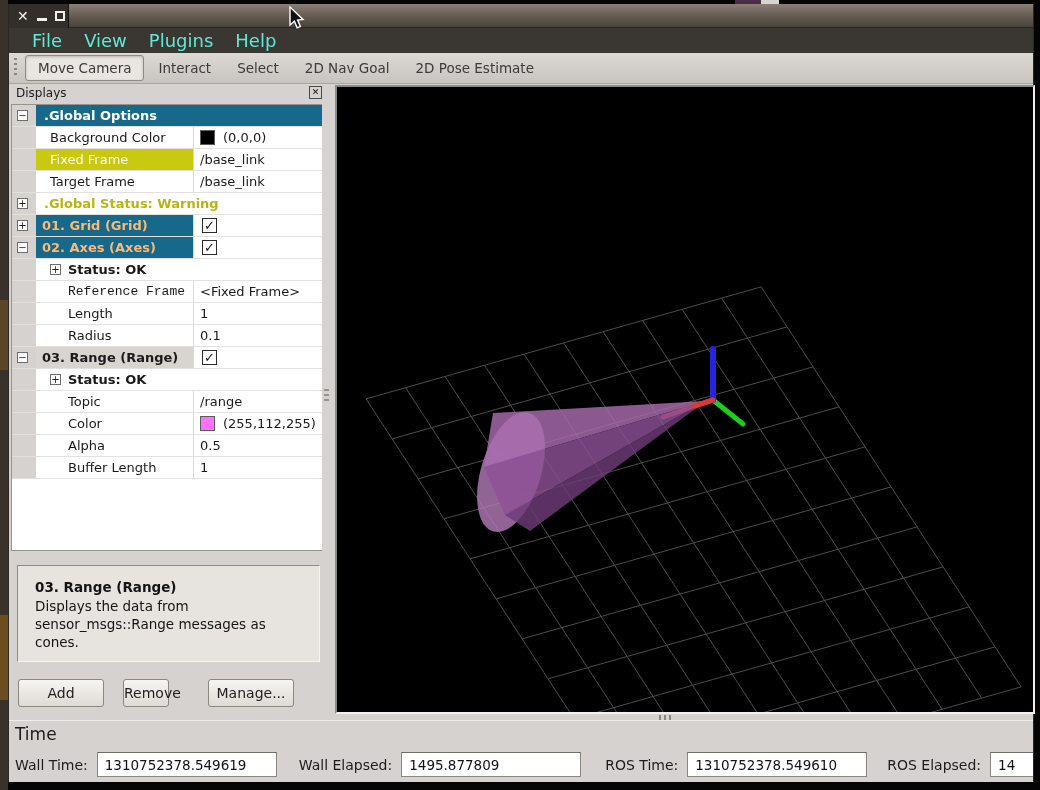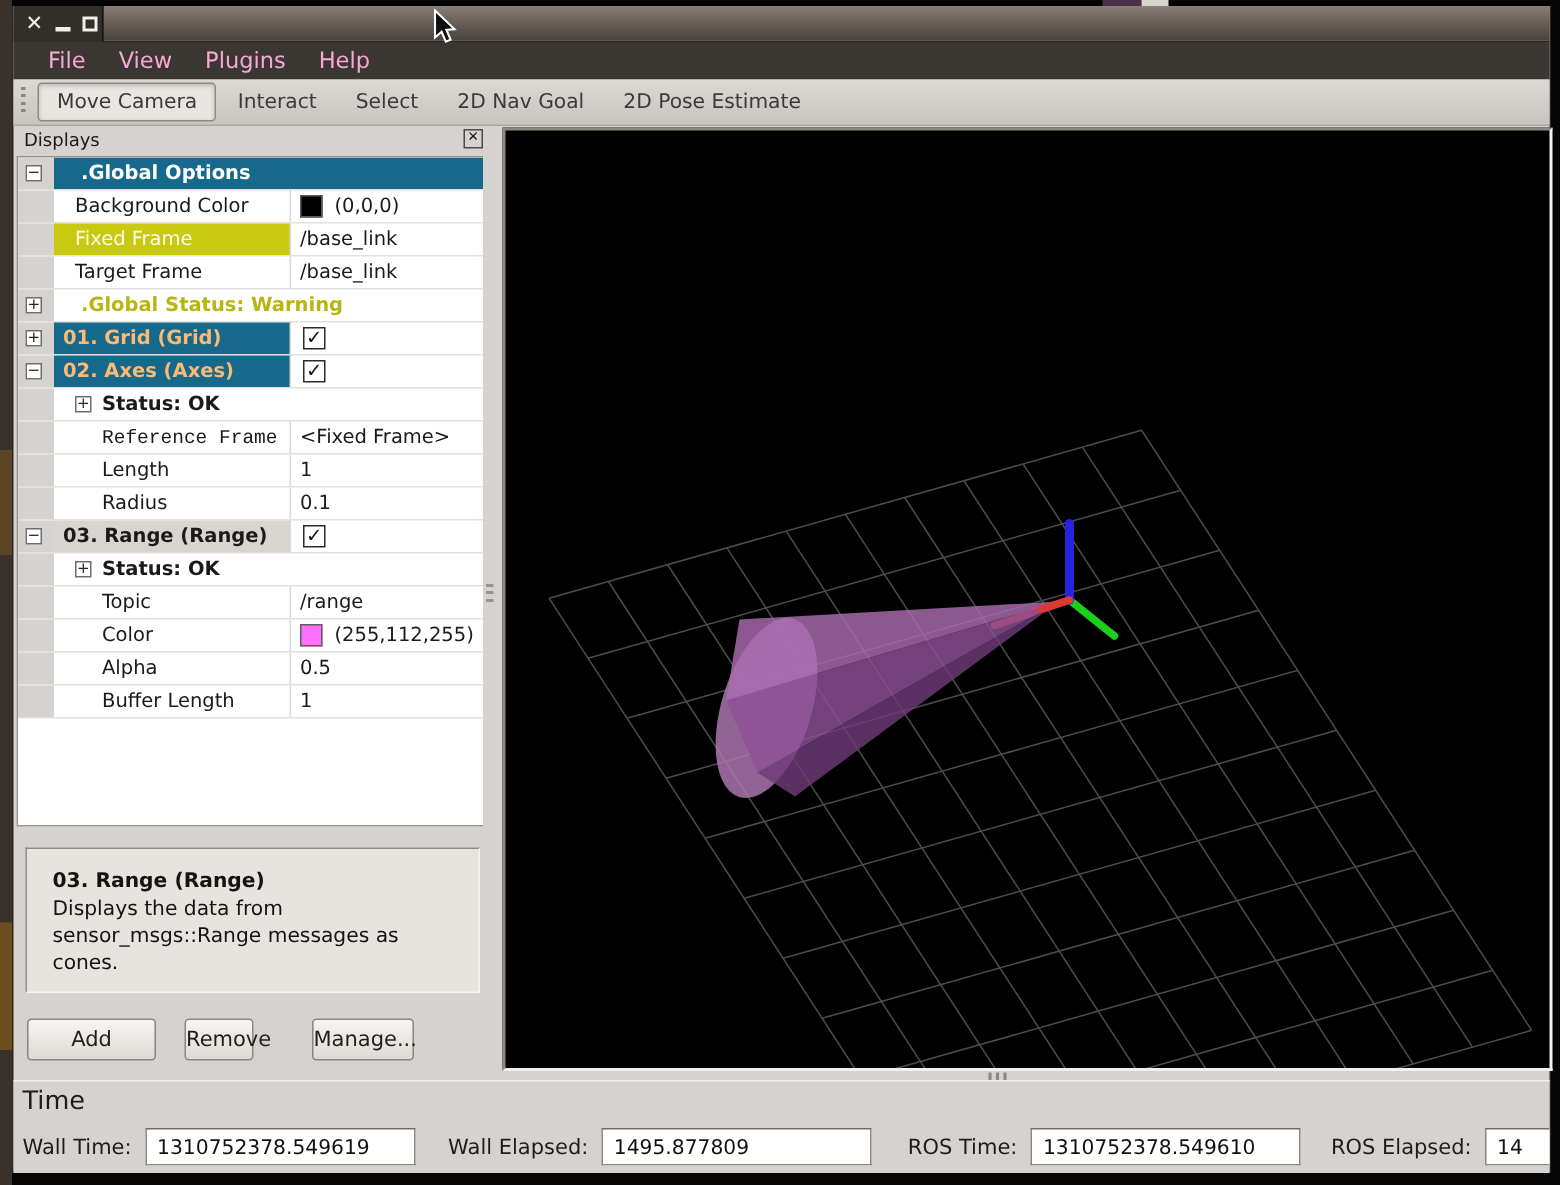--- a/index.html
+++ b/index.html
@@ -16,41 +16,41 @@
   
   .titlebar { position:absolute; left:0; top:0; width:100%; height:24px;
     background:linear-gradient(#8a7f76,#635a52 55%,#4a433d); border-bottom:1px solid #2a2521; }
   .win-controls { position:absolute; left:0; top:0; width:60px; height:24px; background:#322e2a; border-right:1px solid #17130f; display:flex; align-items:center; gap:8px; padding-left:8px; }
   .wc-close { color:#f2eeea; font-size:14px; font-weight:bold; line-height:14px; cursor:default; }
   .wc-min { width:10px; height:3px; background:#f2eeea; margin-top:7px; }
   .wc-max { width:10px; height:10px; border:2px solid #f2eeea; }
 
   
   .menubar { position:absolute; left:0; top:24px; width:100%; height:25px; background:#3a3733; display:flex; align-items:center; padding-left:12px; }
-  .menu-item { color:#f9a8d4; font-size:15px; padding:0 11px; line-height:25px; }
+  .menu-item { color:#5eead4; font-size:18px; padding:0 11px; line-height:25px; }
 
   
   .toolbar { position:absolute; left:0; top:49px; width:100%; height:31px;
     background:linear-gradient(#dcd8d3,#c8c4bf); border-bottom:1px solid #a9a5a0; display:flex; align-items:center; }
   .tb-handle { width:3px; height:20px; margin:0 8px 0 5px;
     background:repeating-linear-gradient(#8a8680 0 2px, rgba(0,0,0,0) 2px 5px); }
   .tb-item { font-size:13.5px; color:#3b3b3b; padding:4px 12px; margin-right:2px; white-space:nowrap; }
   .tb-item.active { background:#e9e6e2; border:1px solid #8e8a85; border-radius:3px; box-shadow:inset 0 1px 3px rgba(0,0,0,.22); }
 
   
   .panel-header { position:absolute; left:2px; top:82px; width:315px; height:17px; font-size:12px; color:#1a1a1a; padding-left:5px; }
   .panel-close { position:absolute; right:4px; top:0px; width:13px; height:13px; border:1px solid #4a4a4a; font-size:9px; line-height:11px; text-align:center; color:#111; background:#d6d2cf; font-weight:bold; }
   .tree { position:absolute; left:2px; top:100px; width:315px; height:447px; background:#ffffff; border:1px solid #96928e; overflow:hidden; }
   .trow { position:relative; display:flex; height:22px; border-bottom:1px solid #e3e1de; font-size:13px; color:#1a1a1a; }
   .gutter { width:24px; min-width:24px; background:#d6d2cf; position:relative; }
   .expander { position:absolute; left:5px; top:5px; width:11px; height:11px; border:1px solid #6e6e6e; background:#fff; font-size:10px; line-height:9px; text-align:center; color:#222; }
   .exp-inline { display:inline-block; width:11px; height:11px; border:1px solid #6e6e6e; background:#fff; font-size:10px; line-height:9px; text-align:center; color:#222; margin-right:7px; flex:none; }
   .namecell { width:158px; min-width:158px; display:flex; align-items:center; border-right:1px solid #dbd8d5; padding-left:6px; overflow:hidden; white-space:nowrap; }
   .valuecell { flex:1; display:flex; align-items:center; padding-left:6px; overflow:hidden; white-space:nowrap; }
-  .fullcell { flex:1; display:flex; align-items:center; padding-left:18px; font-weight:bold; }
+  .fullcell { flex:1; display:flex; align-items:center; padding-left:8px; font-weight:bold; }
   .cat-selected { background:#17698c; color:#ffffff; }
   .cat-warning { color:#b9b411; }
   .name-selected { background:#17698c; color:#fdba74; font-weight:bold; }
   .name-plain-display { background:#d8d4d0; font-weight:bold; }
   .name-highlight { background:#c9c911; color:#fbfbea; }
   .swatch { width:15px; height:15px; border:1px solid #5d5d5d; margin-right:8px; flex:none; }
   .checkbox { width:15px; height:15px; border:1px solid #2b2b2b; background:#fff; font-size:13px; font-weight:bold; line-height:13px; text-align:center; color:#111; margin-left:2px; }
   .status-bold { font-weight:bold; }
 
   
@@ -266,21 +266,21 @@
     <div id="desc-lines">
         <div class="desc-line">Displays the data from</div>
         <div class="desc-line">sensor_msgs::Range messages as</div>
         <div class="desc-line">cones.</div>
       </div>
   </div>
 
   <div class="panel-buttons" id="panel-buttons">
       <div class="pbtn" style="left: 0px; width: 86px;">Add</div>
       <div class="pbtn" style="left: 105px; width: 46px;">Remove</div>
-      <div class="pbtn" style="left: 190px; width: 68px;">Manage...</div>
+      <div class="pbtn" style="left: 190px; width: 86px;">Manage...</div>
     </div>
 
   <div class="viewport">
     <svg id="view3d" width="696" height="625" viewBox="0 0 696 625">
       <g id="grid-lines">
           <line x1="29.099999999999987" y1="311.88" x2="289.1" y2="711.88" stroke="#4d4d4d" stroke-width="1"></line>
           <line x1="29.099999999999987" y1="311.88" x2="424.09999999999997" y2="199.88" stroke="#4d4d4d" stroke-width="1"></line>
           <line x1="68.6" y1="300.68" x2="328.6" y2="700.6800000000001" stroke="#4d4d4d" stroke-width="1"></line>
           <line x1="55.09999999999999" y1="351.88" x2="450.09999999999997" y2="239.88" stroke="#4d4d4d" stroke-width="1"></line>
           <line x1="108.1" y1="289.48" x2="368.1" y2="689.48" stroke="#4d4d4d" stroke-width="1"></line>

